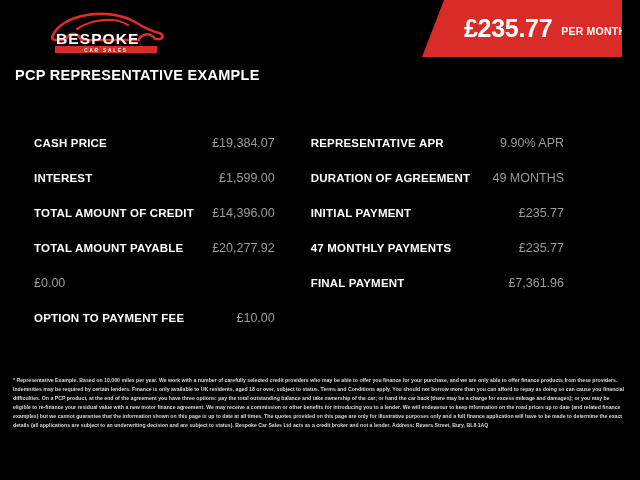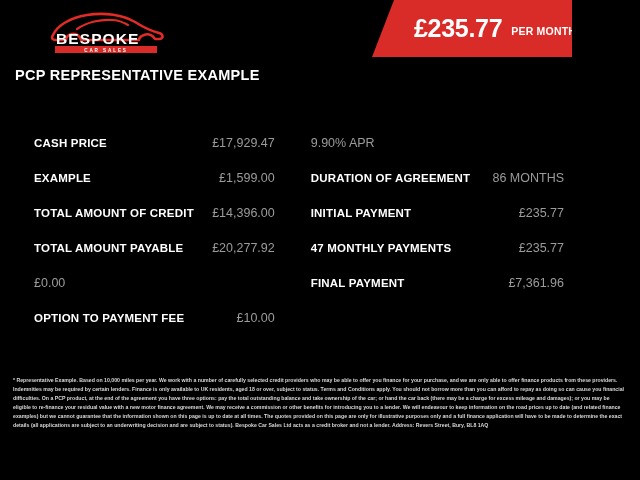--- a/index.html
+++ b/index.html
@@ -12,21 +12,21 @@
     height: 480px;
     overflow: hidden;
     font-family: "Liberation Sans", sans-serif;
     color: #ffffff;
     position: relative;
   }
 
   
   .header {
     position: relative;
-    width: 572px;
+    width: 622px;
     height: 62px;
     background: #000000;
   }
 
   .logo-wrap {
     position: absolute;
     left: 47px;
     top: 7px;
     width: 118px;
     height: 47px;
@@ -151,24 +151,24 @@
 
 </div>
 
 <div class="section-title">PCP REPRESENTATIVE EXAMPLE</div>
 
 <div class="table-area">
 
   <div class="col col-left">
     <div class="row">
       <span class="row-label">CASH PRICE</span>
-      <span class="row-value">£17,929.47</span>
-    </div>
-    <div class="row">
-      <span class="row-label">EXAMPLE</span>
+      <span class="row-value">£19,384.07</span>
+    </div>
+    <div class="row">
+      <span class="row-label">INTEREST</span>
       <span class="row-value">£1,599.00</span>
     </div>
     <div class="row">
       <span class="row-label">TOTAL AMOUNT OF CREDIT</span>
       <span class="row-value">£14,396.00</span>
     </div>
     <div class="row">
       <span class="row-label">TOTAL AMOUNT PAYABLE</span>
       <span class="row-value">£20,277.92</span>
     </div>
@@ -176,25 +176,26 @@
       <span class="row-value">£0.00</span>
     </div>
     <div class="row">
       <span class="row-label">OPTION TO PAYMENT FEE</span>
       <span class="row-value">£10.00</span>
     </div>
   </div>
 
   <div class="col col-right">
     <div class="row">
+      <span class="row-label">REPRESENTATIVE APR</span>
       <span class="row-value">9.90% APR</span>
     </div>
     <div class="row">
       <span class="row-label">DURATION OF AGREEMENT</span>
-      <span class="row-value">86 MONTHS</span>
+      <span class="row-value">49 MONTHS</span>
     </div>
     <div class="row">
       <span class="row-label">INITIAL PAYMENT</span>
       <span class="row-value">£235.77</span>
     </div>
     <div class="row">
       <span class="row-label">47 MONTHLY PAYMENTS</span>
       <span class="row-value">£235.77</span>
     </div>
     <div class="row">

